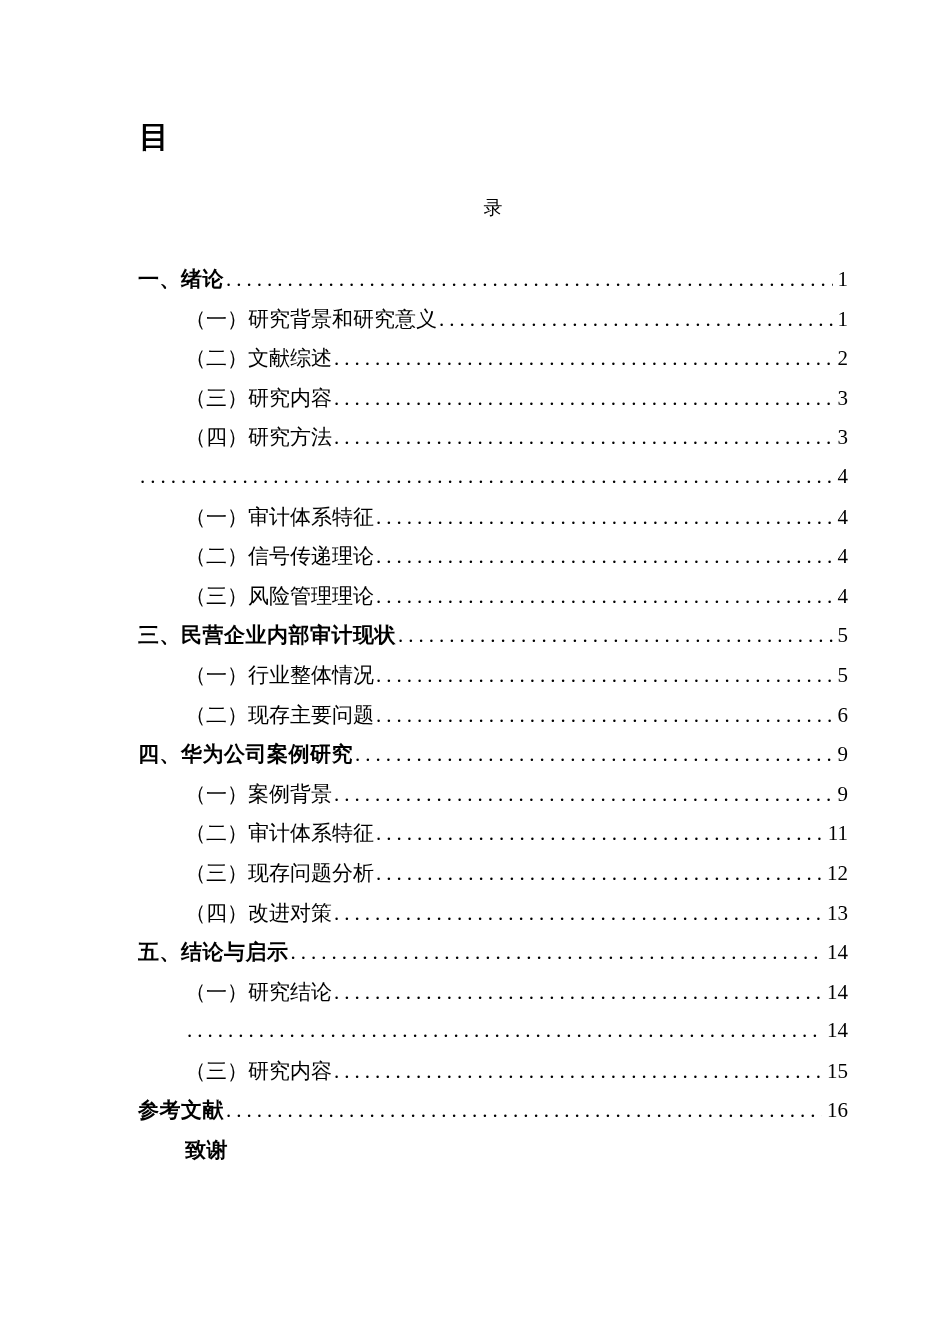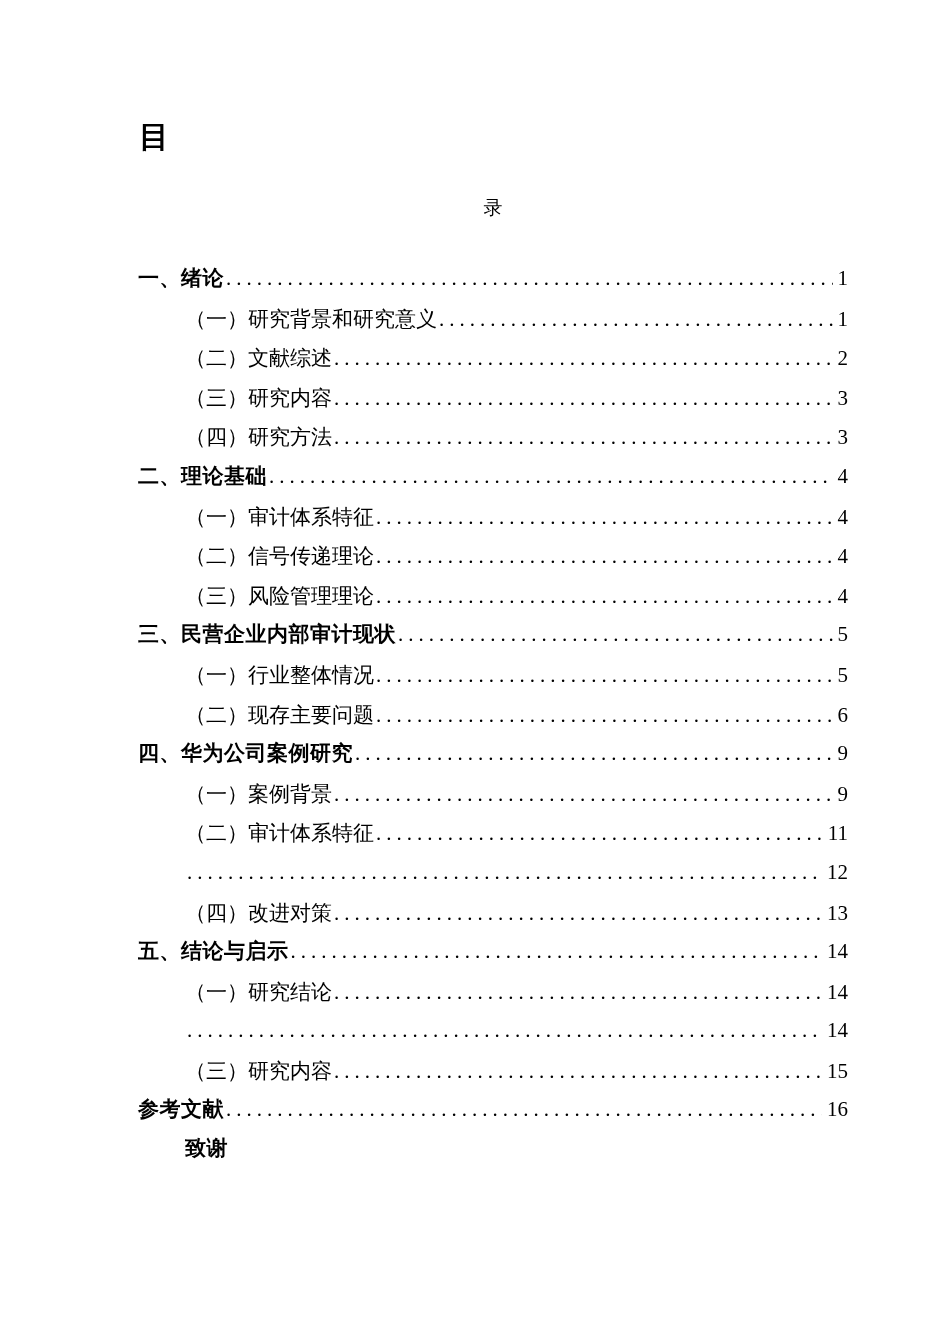--- a/index.html
+++ b/index.html
@@ -25,21 +25,21 @@
   }
   .toc-row{
     display:flex;align-items:baseline;
     height:39.6px;line-height:39.6px;
   }
   .toc-row .label{
     white-space:nowrap;font-size:21px;
     font-family:Liberation Sans, sans-serif;
   }
   .toc-row.bold .label{
-    font-family:Liberation Mono, monospace;
+    font-family:Liberation Sans, sans-serif;
     font-weight:700;letter-spacing:0.5px;
   }
   .toc-row.indent{padding-left:47px;}
   .dots{
     flex:1 1 auto;min-width:0;overflow:hidden;
     white-space:nowrap;text-align:right;
     font-size:21px;letter-spacing:5px;
     margin-left:2px;margin-right:5px;
     font-family:"Liberation Serif",serif;
   }
@@ -74,21 +74,20 @@
     <span class="label">（三）研究内容</span>
     <span class="dots">................................................................................................................................................................</span>
     <span class="num">3</span>
   </div>
       <div class="toc-row indent">
     <span class="label">（四）研究方法</span>
     <span class="dots">................................................................................................................................................................</span>
     <span class="num">3</span>
   </div>
       <div class="toc-row bold">
-    <span class="label">二、理论基础</span>
     <span class="dots">................................................................................................................................................................</span>
     <span class="num">4</span>
   </div>
       <div class="toc-row indent">
     <span class="label">（一）审计体系特征</span>
     <span class="dots">................................................................................................................................................................</span>
     <span class="num">4</span>
   </div>
       <div class="toc-row indent">
     <span class="label">（二）信号传递理论</span>
@@ -124,20 +123,21 @@
     <span class="label">（一）案例背景</span>
     <span class="dots">................................................................................................................................................................</span>
     <span class="num">9</span>
   </div>
       <div class="toc-row indent">
     <span class="label">（二）审计体系特征</span>
     <span class="dots">................................................................................................................................................................</span>
     <span class="num">11</span>
   </div>
       <div class="toc-row indent">
+    <span class="label">（三）现存问题分析</span>
     <span class="dots">................................................................................................................................................................</span>
     <span class="num">12</span>
   </div>
       <div class="toc-row indent">
     <span class="label">（四）改进对策</span>
     <span class="dots">................................................................................................................................................................</span>
     <span class="num">13</span>
   </div>
       <div class="toc-row bold">
     <span class="label">五、结论与启示</span>

